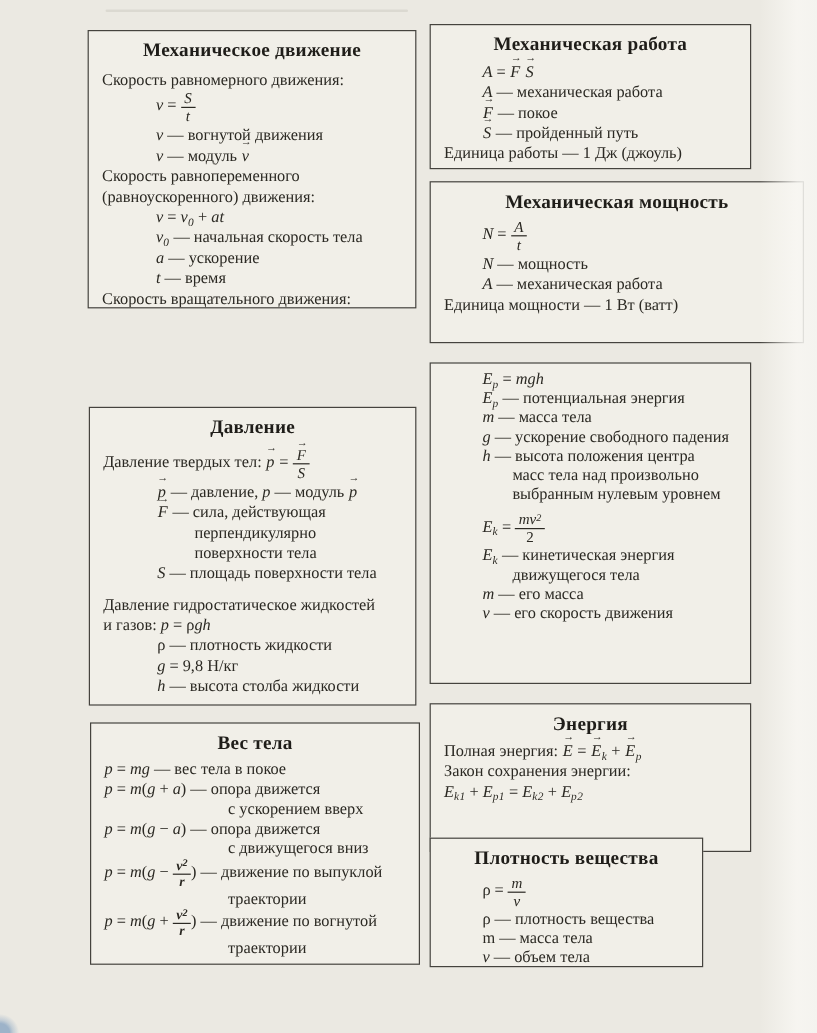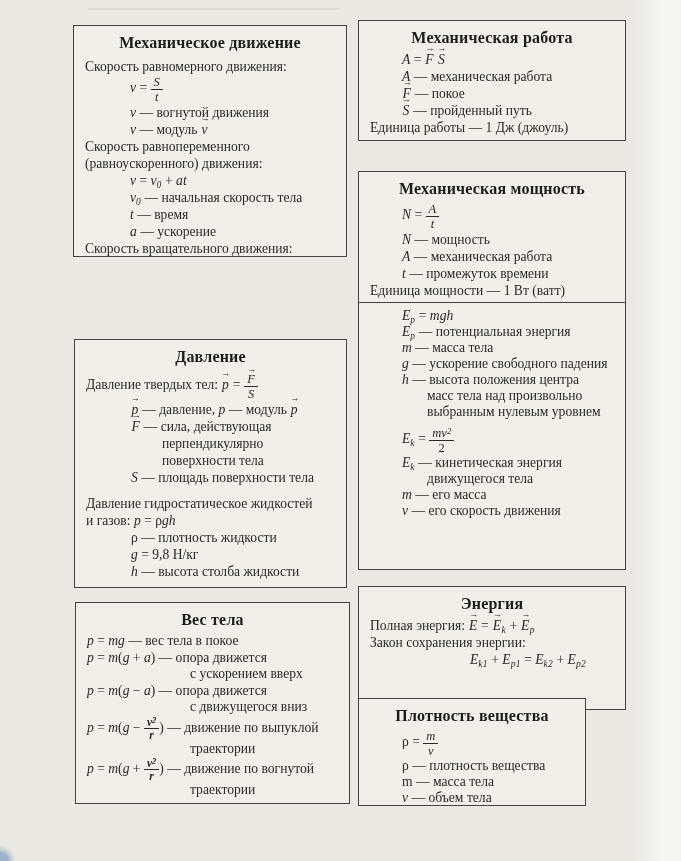--- a/index.html
+++ b/index.html
@@ -20,21 +20,21 @@
   .box h2{margin:2px 0 6px;font-size:16px;line-height:19px;font-weight:bold;
     text-align:center;letter-spacing:.2px;color:#1f1d19;}
 
   .ln{line-height:17px;font-size:13.6px;white-space:nowrap;}
   .gap{height:9px;}
   .col-l .ind1{margin-left:45px;}
   .col-l .ind2{margin-left:76px;}
   .col-l .ind3{margin-left:103px;}
   .col-r .ind1{margin-left:32px;}
   .col-r .ind2{margin-left:57px;}
-  .col-r .ind3{margin-left:100px;}
+  .col-r .ind3{}
 
   .tight .ln{line-height:16.5px;}
   .tight h2{margin-bottom:4px;}
   .compact .ln{line-height:16px;}
   .compact .gap{height:6px;}
   .compact h2{margin-bottom:4px;}
   .short h2{margin-bottom:4px;}
 
   i.v{font-style:italic;}
   sub{font-size:9.5px;font-style:italic;vertical-align:-3px;line-height:0;letter-spacing:.3px;}
@@ -61,22 +61,22 @@
     <h2>Механическое движение</h2>
     <div>
         <div class="ln head"><span>Скорость равномерного движения:</span></div>
         <div class="ln ind1"><i class="v">v</i><span> = </span><span class="frac"><span class="fnum"><i class="v">S</i></span><span class="fden"><i class="v">t</i></span></span></div>
         <div class="ln ind1"><i class="v">v</i><span> — вогнутой движения</span></div>
         <div class="ln ind1"><i class="v">v</i><span> — модуль </span><span class="vec"><i class="v">v</i><span class="vec-arrow">→</span></span></div>
         <div class="ln head"><span>Скорость равнопеременного</span></div>
         <div class="ln head"><span>(равноускоренного) движения:</span></div>
         <div class="ln ind1"><i class="v">v</i><span> = </span><i class="v">v</i><sub>0</sub><span> + </span><i class="v">a</i><i class="v">t</i></div>
         <div class="ln ind1"><i class="v">v</i><sub>0</sub><span> — начальная скорость тела</span></div>
+        <div class="ln ind1"><i class="v">a</i><span> — ускорение</span></div>
         <div class="ln ind1"><i class="v">t</i><span> — время</span></div>
-        <div class="ln ind1"><i class="v">a</i><span> — ускорение</span></div>
         <div class="ln head"><span>Скорость вращательного движения:</span></div>
         <div class="ln ind1"><i class="v">v</i><span> = </span><span class="frac"><span class="fnum"><span>2π</span><i class="v">R</i></span><span class="fden"><i class="v">T</i></span></span></div>
         <div class="ln ind1"><i class="v">R</i><span> — расстояние от оси вращения</span></div>
         <div class="ln ind1"><i class="v">T</i><span> — период вращения</span></div>
       </div>
   </section>
 
   <section class="box col-l" style="left:74px;top:339px;width:273px;height:249px;">
     <h2>Давление</h2>
     <div>
@@ -114,27 +114,26 @@
     <h2>Механическая работа</h2>
     <div>
         <div class="ln ind1"><i class="v">A</i><span> = </span><span class="vec"><i class="v">F</i><span class="vec-arrow">→</span></span><span> </span><span class="vec"><i class="v">S</i><span class="vec-arrow">→</span></span></div>
         <div class="ln ind1"><i class="v">A</i><span> — механическая работа</span></div>
         <div class="ln ind1"><span class="vec"><i class="v">F</i><span class="vec-arrow">→</span></span><span> — покое</span></div>
         <div class="ln ind1"><span class="vec"><i class="v">S</i><span class="vec-arrow">→</span></span><span> — пройденный путь</span></div>
         <div class="ln head"><span>Единица работы — 1 Дж (джоуль)</span></div>
       </div>
   </section>
 
-  <section class="box col-r short" style="left:358px;top:171px;width:268px;height:135px;">
+  <section class="box col-r short" style="left:358px;top:151px;width:312px;height:135px;">
     <h2>Механическая мощность</h2>
     <div>
         <div class="ln ind1"><i class="v">N</i><span> = </span><span class="frac"><span class="fnum"><i class="v">A</i></span><span class="fden"><i class="v">t</i></span></span></div>
         <div class="ln ind1"><i class="v">N</i><span> — мощность</span></div>
         <div class="ln ind1"><i class="v">A</i><span> — механическая работа</span></div>
-        <div class="ln ind1"><i class="v">t</i><span> — промежуток времени</span></div>
         <div class="ln head"><span>Единица мощности — 1 Вт (ватт)</span></div>
       </div>
   </section>
 
   <section class="box col-r compact" style="left:358px;top:302px;width:268px;height:268px;">
     <div>
         <div class="ln ind1"><i class="v">E</i><sub>p</sub><span> = </span><i class="v">m</i><i class="v">g</i><i class="v">h</i></div>
         <div class="ln ind1"><i class="v">E</i><sub>p</sub><span> — потенциальная энергия</span></div>
         <div class="ln ind1"><i class="v">m</i><span> — масса тела</span></div>
         <div class="ln ind1"><i class="v">g</i><span> — ускорение свободного падения</span></div>

